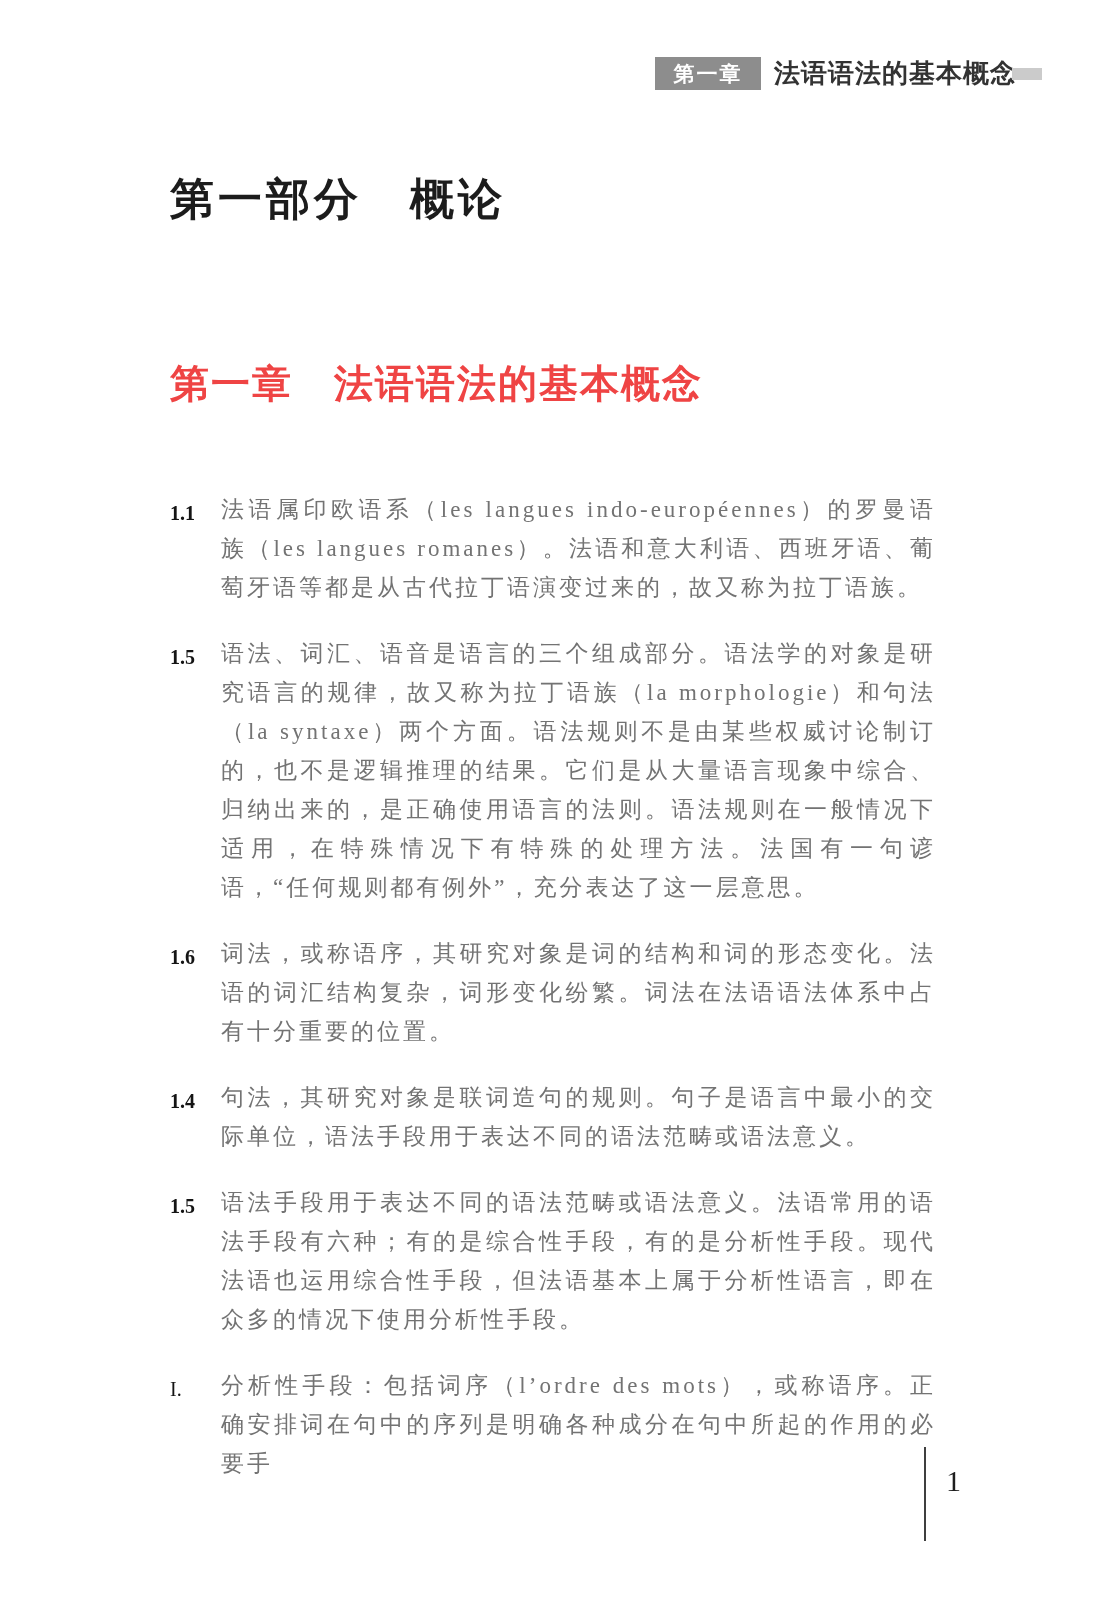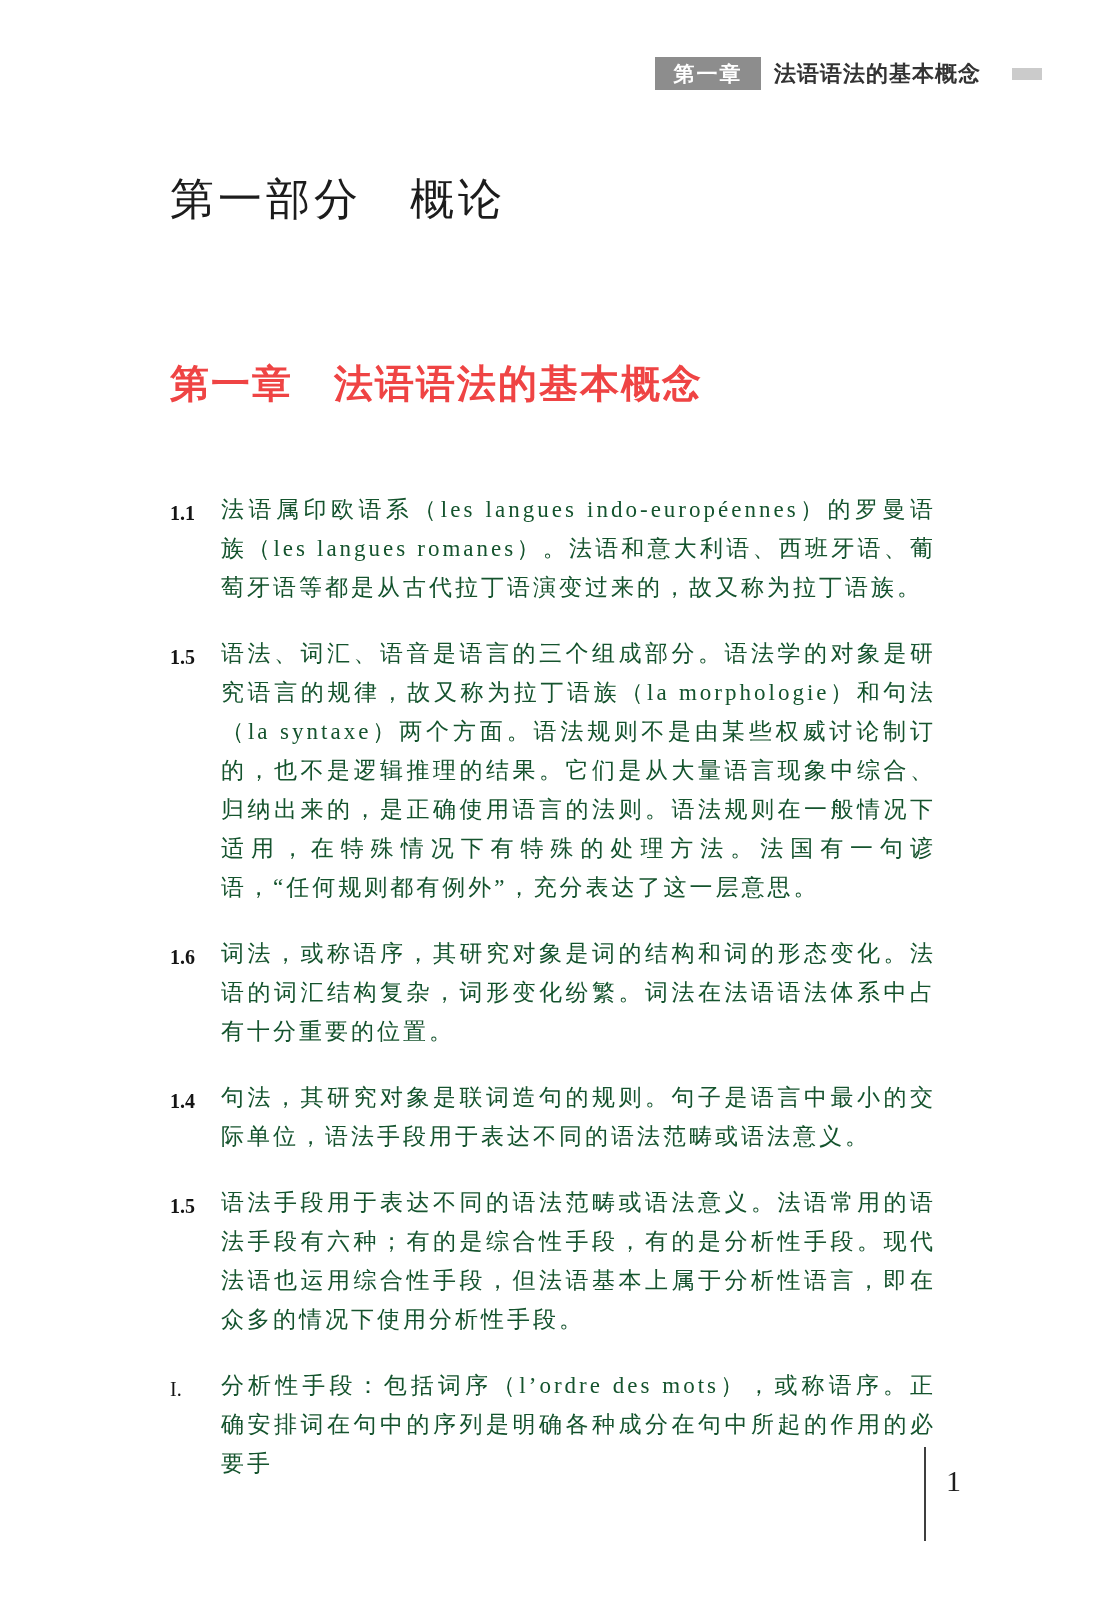--- a/index.html
+++ b/index.html
@@ -25,35 +25,35 @@
     background: #8d8d8d; color: #ffffff;
     font-family: "Liberation Sans", "DejaVu Sans", sans-serif;
     font-weight: bold; font-size: 21px;
     text-align: center; line-height: 33px;
     letter-spacing: 2px;
   }
   .header-title {
     position: absolute; left: 774px; top: 0;
     height: 33px; line-height: 33px;
     font-family: "Liberation Sans", "DejaVu Sans", sans-serif;
-    font-weight: bold; font-size: 22px;
+    font-weight: bold; font-size: 26px;
     color: #333333; letter-spacing: 1px;
     white-space: nowrap;
   }
   .header-rule {
     position: absolute; left: 1012px; top: 11px;
     width: 30px; height: 12px;
     background: #cbcbcb;
   }
 
   
   .part-title {
     position: absolute; left: 170px; top: 170px; margin: 0;
     font-family: "Liberation Sans", "DejaVu Sans", sans-serif;
-    font-weight: 400; font-size: 44px;
+    font-weight: 700; font-size: 44px;
     letter-spacing: 4px; color: #1c1c1c;
     white-space: nowrap;
   }
   .chapter-heading {
     position: absolute; left: 170px; top: 357px; margin: 0;
     font-family: "Liberation Sans", "DejaVu Sans", sans-serif;
     font-weight: bold; font-size: 39px;
     letter-spacing: 2px; color: #ef4444;
     white-space: nowrap;
   }
@@ -73,21 +73,21 @@
     font-weight: bold; font-size: 20px;
     line-height: 39px;
     letter-spacing: 0;
   }
   .para-text {
     margin: 0;
     font-size: 23px;
     line-height: 39px;
     letter-spacing: 3px;
     text-align: justify;
-    color: #14532d;
+    color: #737373;
   }
   .list-item { margin-top: 8px; }
   .list-item .para-num { font-weight: normal; }
 
   
   .footer-rule {
     position: absolute; left: 924px; top: 1447px;
     width: 2px; height: 94px;
     background: #3f3f3f;
   }

